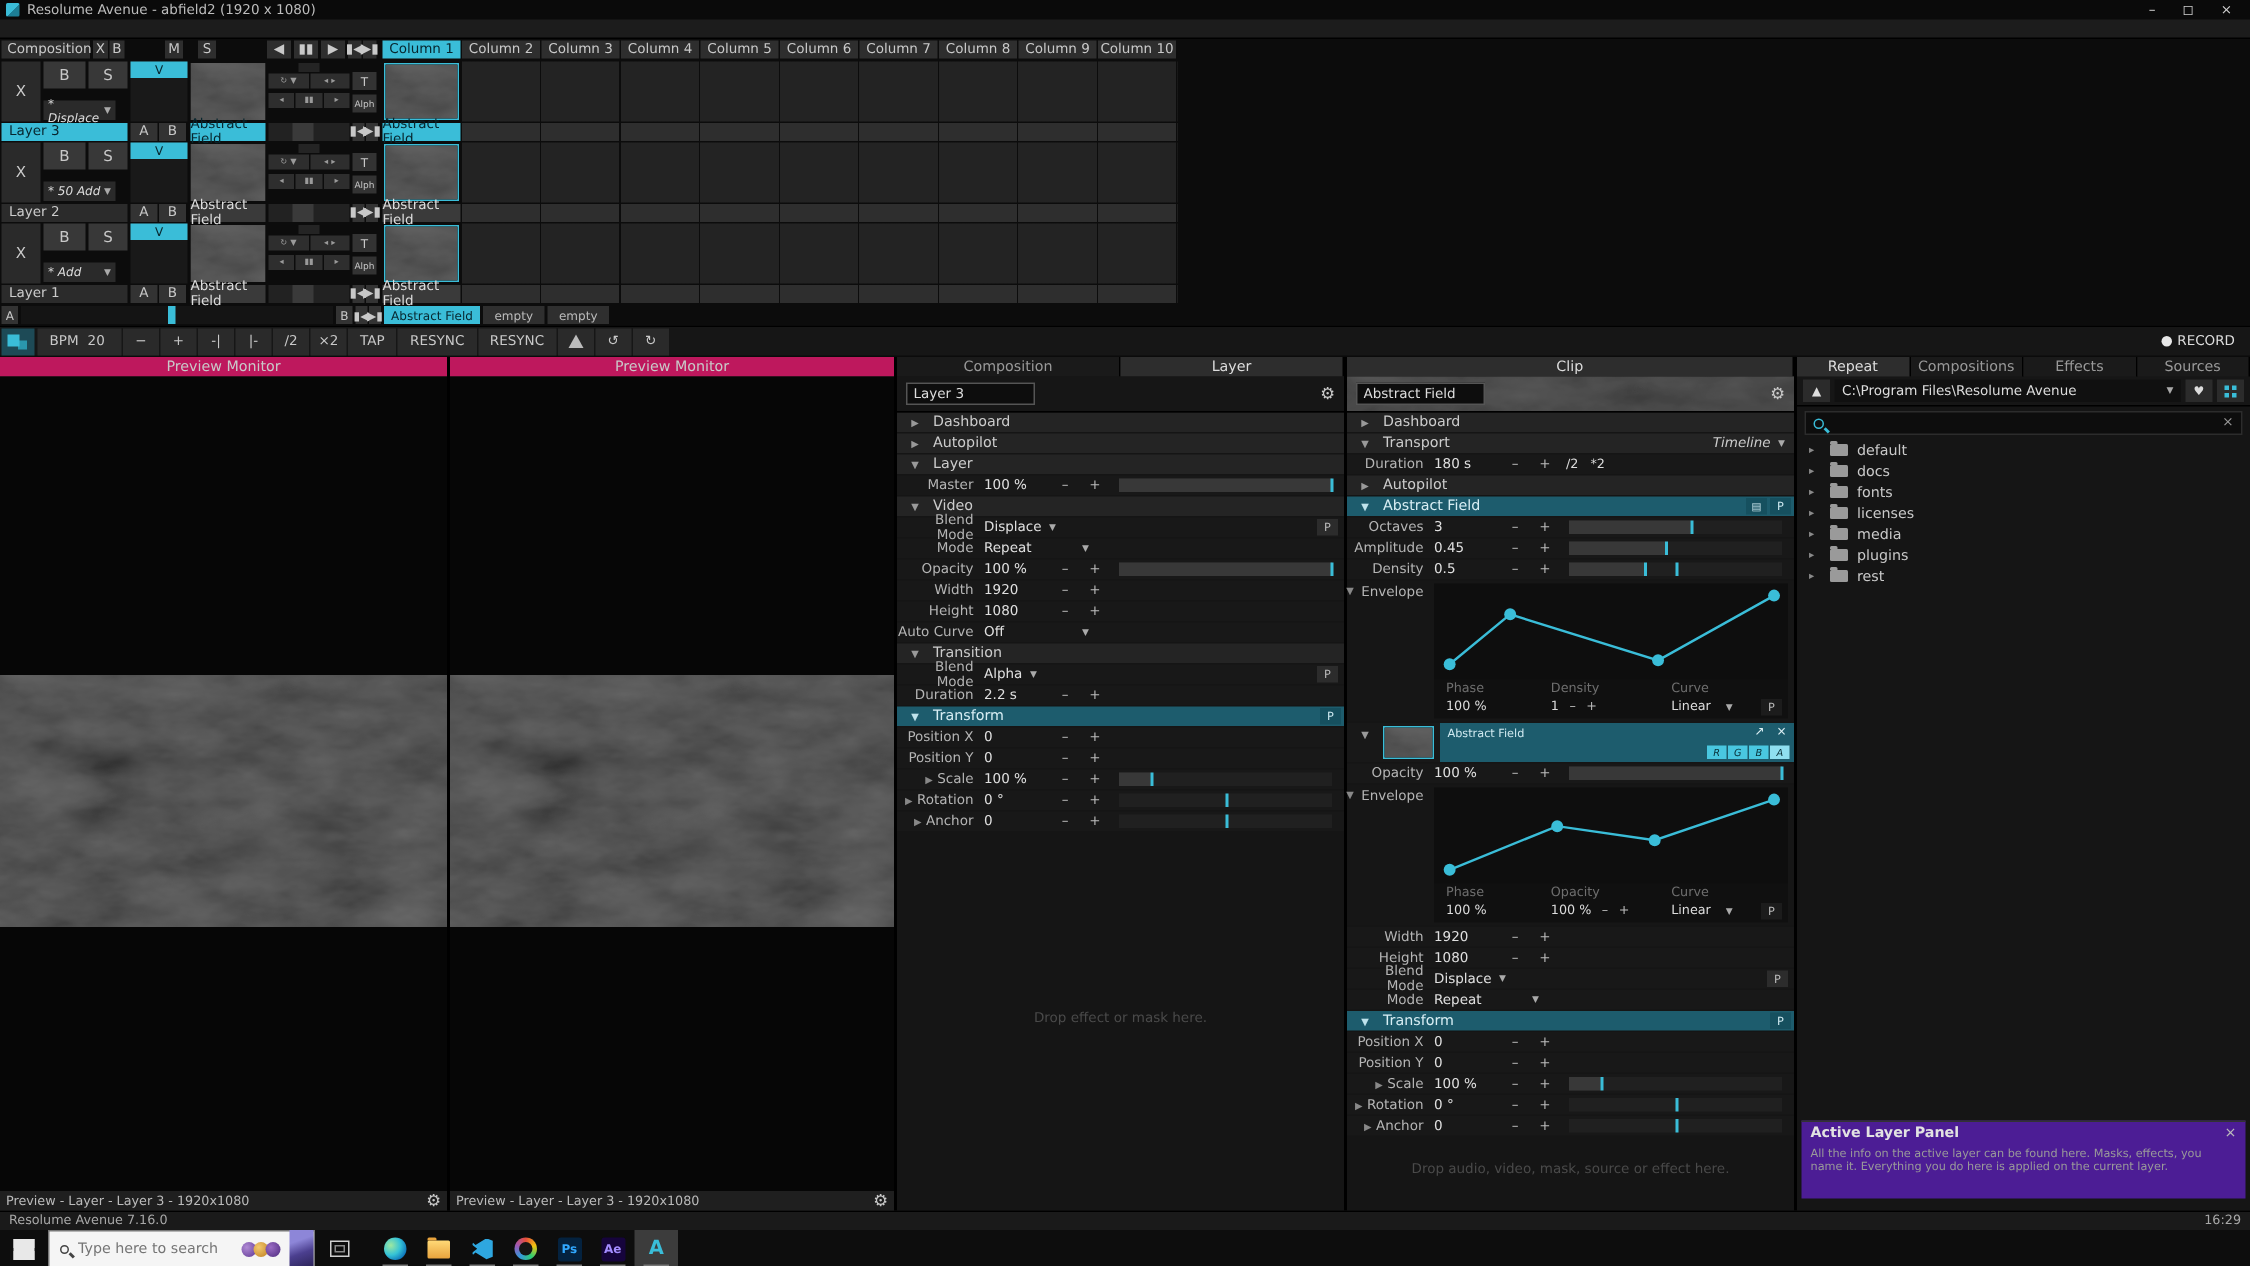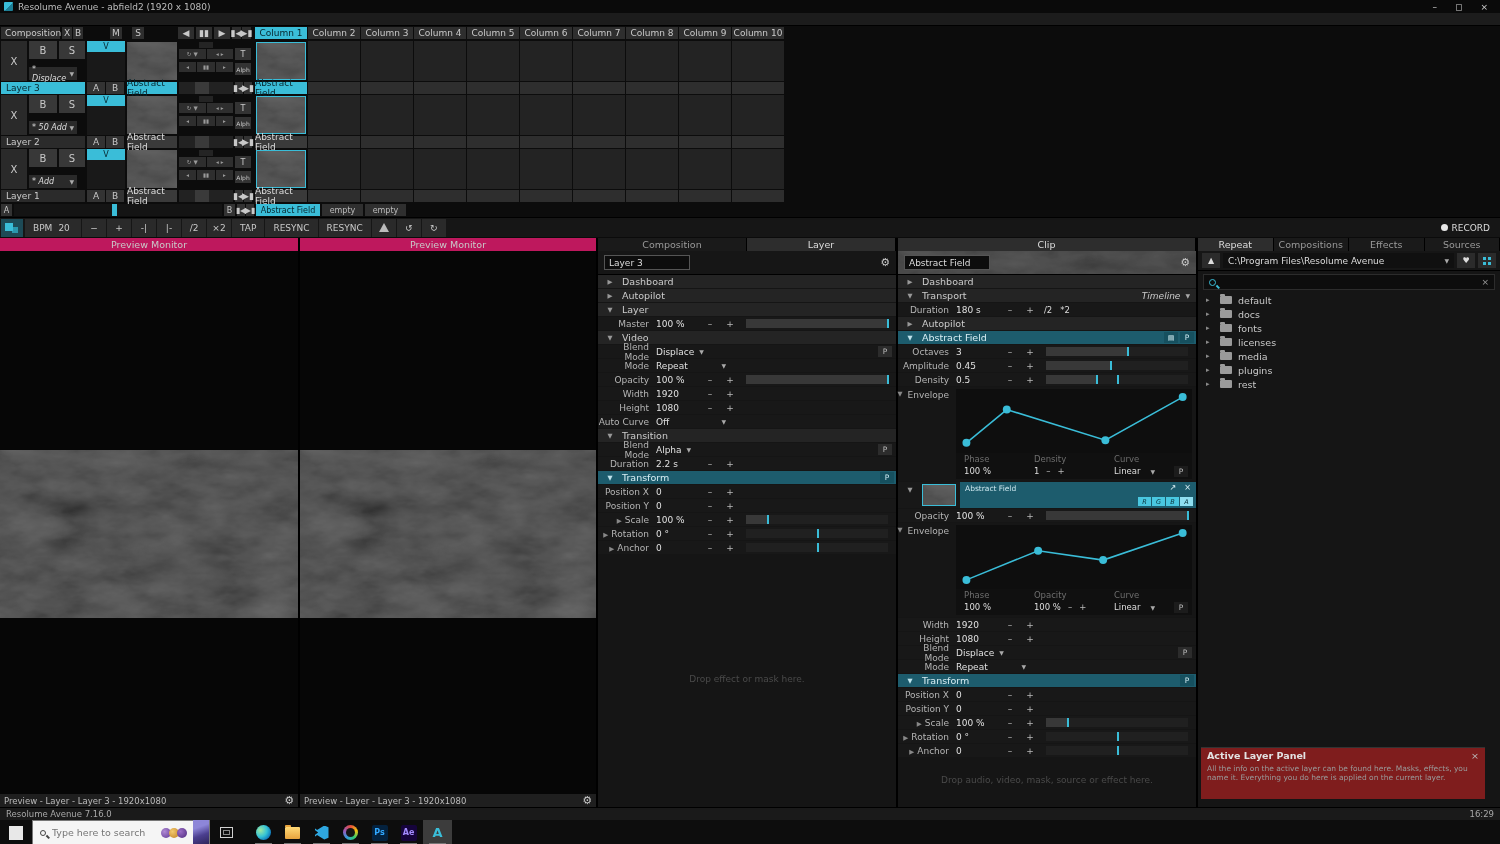--- a/index.html
+++ b/index.html
@@ -183,21 +183,21 @@
   .searchrow { margin:3px 5px; height:16px; background:#0d0d0d; border:1px solid #2c2c2c; display:flex; align-items:center; padding:0 5px; }
   .sicon { width:7px; height:7px; border:1.5px solid #3abdd8; border-radius:50%; position:relative; }
   .sicon::after { content:''; position:absolute; left:6px; top:6px; width:4px; height:1.5px; background:#3abdd8; transform:rotate(45deg); }
   .searchrow input { flex:1; background:none; border:none; color:#ddd; font-size:9px; outline:none; padding:0 5px;
      font-family:"DejaVu Sans","Liberation Sans",sans-serif; }
   .sclear { color:#999; font-size:9px; }
   .folder { display:flex; align-items:center; height:14px; gap:6px; padding-left:8px; color:#c9c9c9; font-size:9.5px; }
   .folder .tri { font-size:7px; color:#8a8a8a; width:8px; }
   .ficon { width:12px; height:8px; background:#9a9a9a; border-radius:1px; position:relative; }
   .ficon::before { content:''; position:absolute; top:-2px; left:0; width:5px; height:2px; background:#9a9a9a; border-radius:1px 1px 0 0; }
-  .tooltip { position:absolute; left:3px; right:15px; bottom:8px; height:52px; background:#7f1d1d; border-top:1px solid #333; }
+  .tooltip { position:absolute; left:3px; right:3px; bottom:8px; height:52px; background:#4c1d95; border-top:1px solid #333; }
   .tooltip-title { display:flex; align-items:center; height:15px; padding:0 6px; font-size:9.5px; color:#e2e2e2; font-weight:bold; }
   .tooltip-title .tclose { margin-left:auto; font-weight:normal; color:#bbb; }
   .tooltip-body { padding:1px 6px; font-size:7.5px; color:#9a9a9a; line-height:1.25; }
 
   
   .statusbar { height:13px; background:#1a1a1a; display:flex; align-items:center; padding:0 6px; font-size:8.5px; color:#a8a8a8; border-top:1px solid #000; }
   .statusbar .sb-right { margin-left:auto; }
 
   
   .taskbar { height:25px; background:#0d0d0d; display:flex; align-items:center; }

